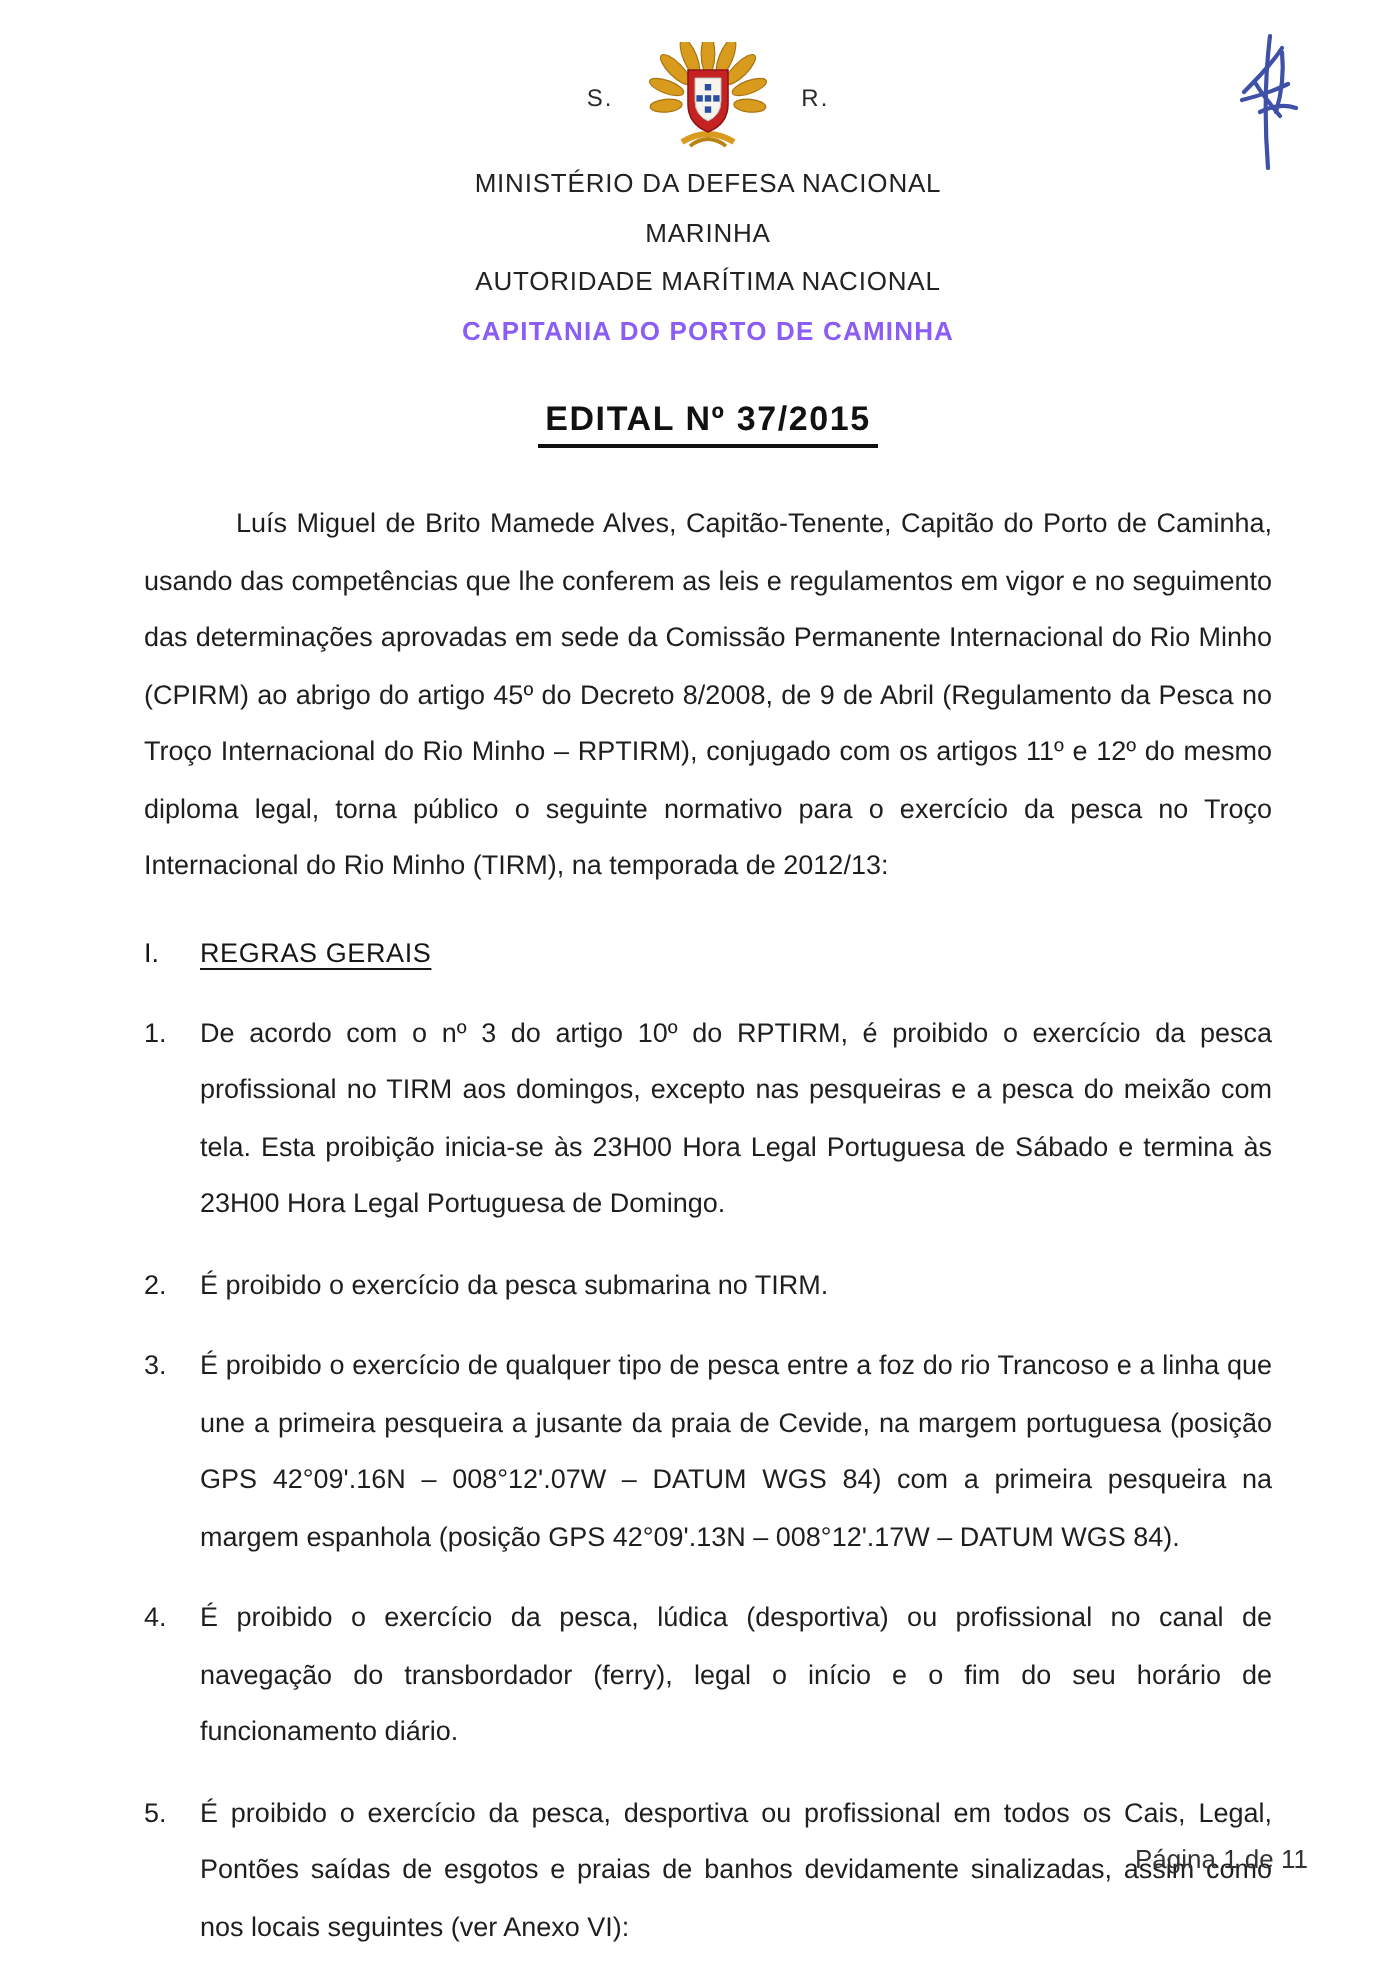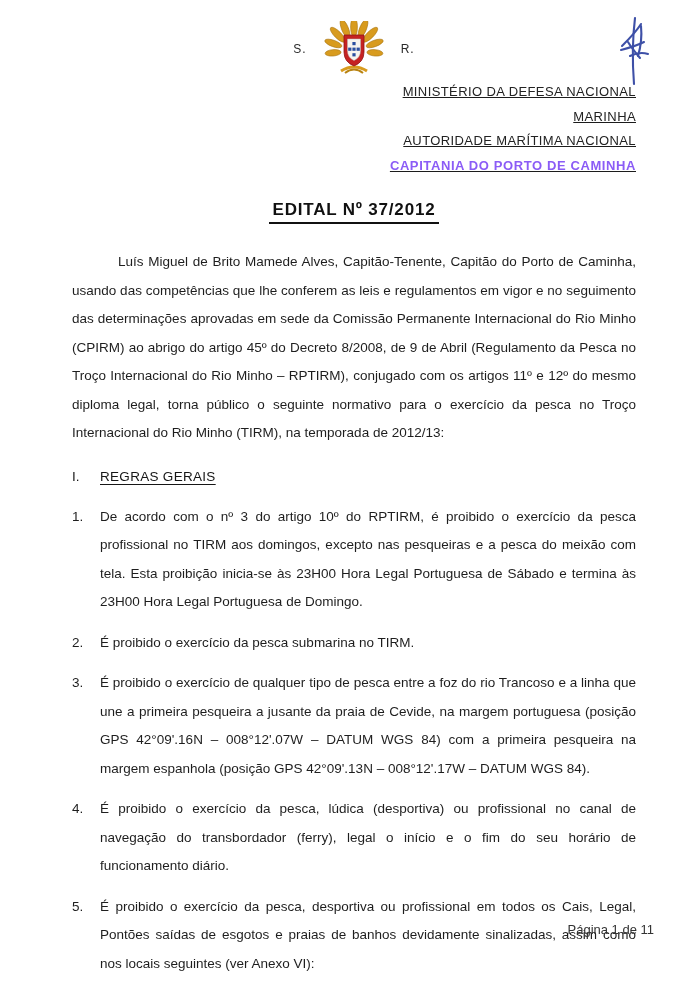--- a/index.html
+++ b/index.html
@@ -15,21 +15,21 @@
     position:absolute;inset:0;
     padding:20px 64px 0 72px;
     box-sizing:border-box;
   }
   
   .crest-row{
     display:flex;align-items:center;justify-content:center;
     gap:14px;height:58px;margin-bottom:2px;
   }
   .crest-letter{font-size:12px;color:#2a2a2a;letter-spacing:1px;}
-  .head-lines{text-align:right;text-decoration:underline;}
+  .head-lines{text-align:center;}
   .head-line{font-size:13px;line-height:24.5px;letter-spacing:.4px;color:#222;}
   .head-line.bold{font-weight:bold;letter-spacing:.6px;color:#8b5cf6;}
   
   .title-wrap{text-align:center;margin-top:22px;}
   .doc-title{
     display:inline-block;font-size:17px;font-weight:bold;letter-spacing:.8px;
     color:#111;border-bottom:2px solid #111;padding:0 4px 2px 4px;
   }
   
   .intro{
@@ -122,21 +122,21 @@
   </div>
 
   <div class="head-lines">
     <div class="head-line">MINISTÉRIO DA DEFESA NACIONAL</div>
     <div class="head-line">MARINHA</div>
     <div class="head-line">AUTORIDADE MARÍTIMA NACIONAL</div>
     <div class="head-line bold">CAPITANIA DO PORTO DE CAMINHA</div>
   </div>
 
   <div class="title-wrap">
-    <span class="doc-title">EDITAL Nº 37/2012</span>
+    <span class="doc-title">EDITAL Nº 37/2015</span>
   </div>
 
   <p class="intro">Luís Miguel de Brito Mamede Alves, Capitão-Tenente, Capitão do Porto de Caminha, usando das competências que lhe conferem as leis e regulamentos em vigor e no seguimento das determinações aprovadas em sede da Comissão Permanente Internacional do Rio Minho (CPIRM) ao abrigo do artigo 45º do Decreto 8/2008, de 9 de Abril (Regulamento da Pesca no Troço Internacional do Rio Minho – RPTIRM), conjugado com os artigos 11º e 12º do mesmo diploma legal, torna público o seguinte normativo para o exercício da pesca no Troço Internacional do Rio Minho (TIRM), na temporada de 2012/13:</p>
 
   <div class="section">
     <span class="sec-num">I.</span>
     <span class="sec-head">REGRAS GERAIS</span>
   </div>
 
   <div class="item">

